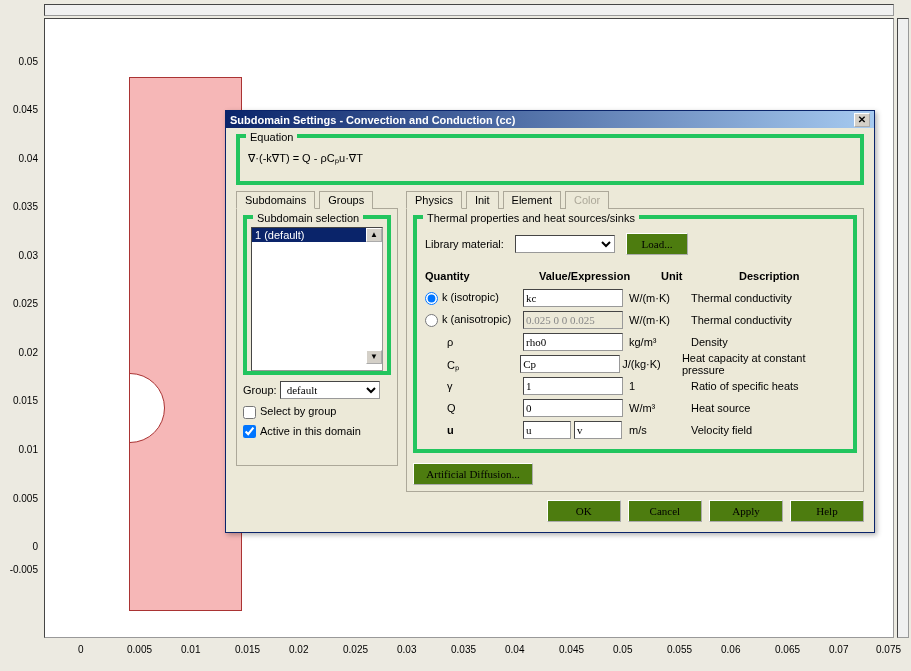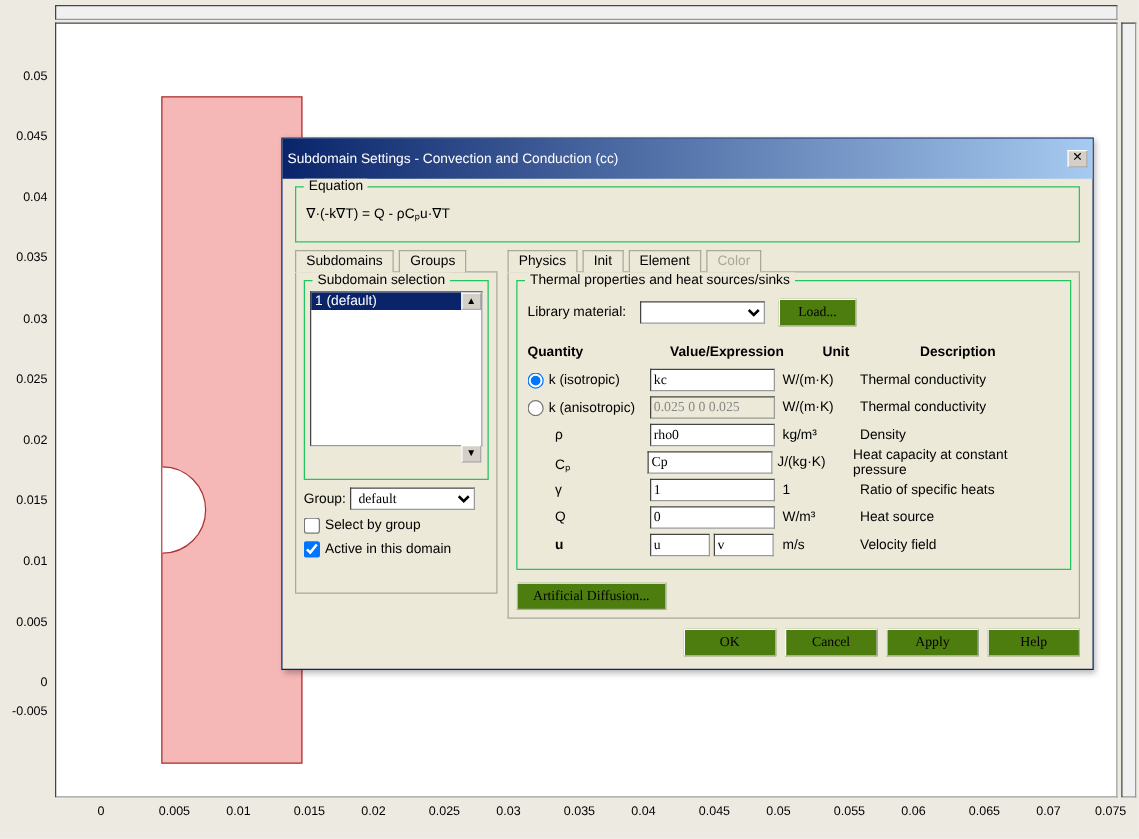--- a/index.html
+++ b/index.html
@@ -60,43 +60,43 @@
 }
 .dialog {
   position: absolute;
   left: 225px; top: 110px;
   width: 650px;
   background: #ece9d8;
   border: 1px solid #0a246a;
   box-shadow: 2px 2px 5px rgba(0,0,0,0.3);
 }
 .titlebar {
-  height: 32px;
+  height: 17px;
   background: linear-gradient(to right,#0a246a,#a6caf0);
   color: #fff;
-  font-weight: normal;
+  font-weight: bold;
   font-size: 11px;
   padding: 3px 4px;
   display: flex;
   justify-content: space-between;
   align-items: center;
 }
 .close-btn {
   width: 16px; height: 14px;
   background: #d4d0c8;
   border: 1px outset #fff;
   color: #000;
   text-align: center;
   font-size: 10px;
   line-height: 12px;
   font-family: Arial;
 }
 .dlg-body { padding: 6px 10px 10px 10px; }
 .groupbox {
-  border: 1px solid #22c55e;
+  border: 4px solid #22c55e;
   padding: 8px;
   margin-bottom: 6px;
   position: relative;
 }
 .groupbox > .legend {
   position: absolute;
   top: -7px; left: 6px;
   background: #ece9d8;
   padding: 0 4px;
   font-size: 11px;
@@ -121,21 +121,21 @@
 }
 .tab.disabled { color: #aca899; }
 .tabbody {
   border: 1px solid #aca899;
   padding: 6px;
   background: #ece9d8;
 }
 .listbox {
   border: 1px inset #999;
   background: #fff;
-  height: 124px;
+  height: 144px;
   font-size: 11px;
   position: relative;
 }
 .listbox .sel {
   background: #0a246a;
   color: #fff;
   padding: 1px 3px;
 }
 .list-btns { position: absolute; right: 0; top: 0; width: 16px; }
 .spin {

